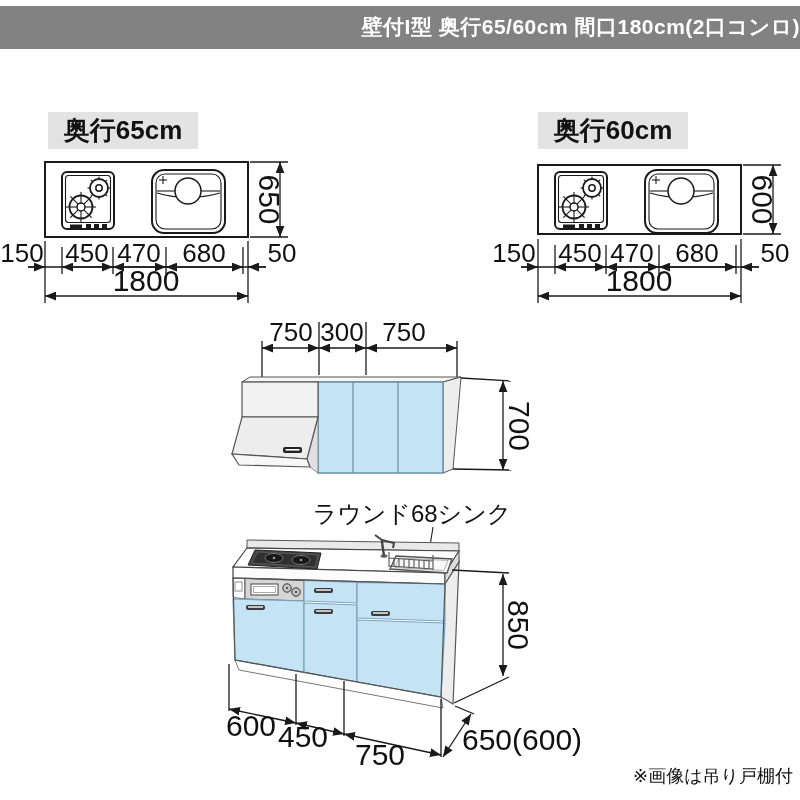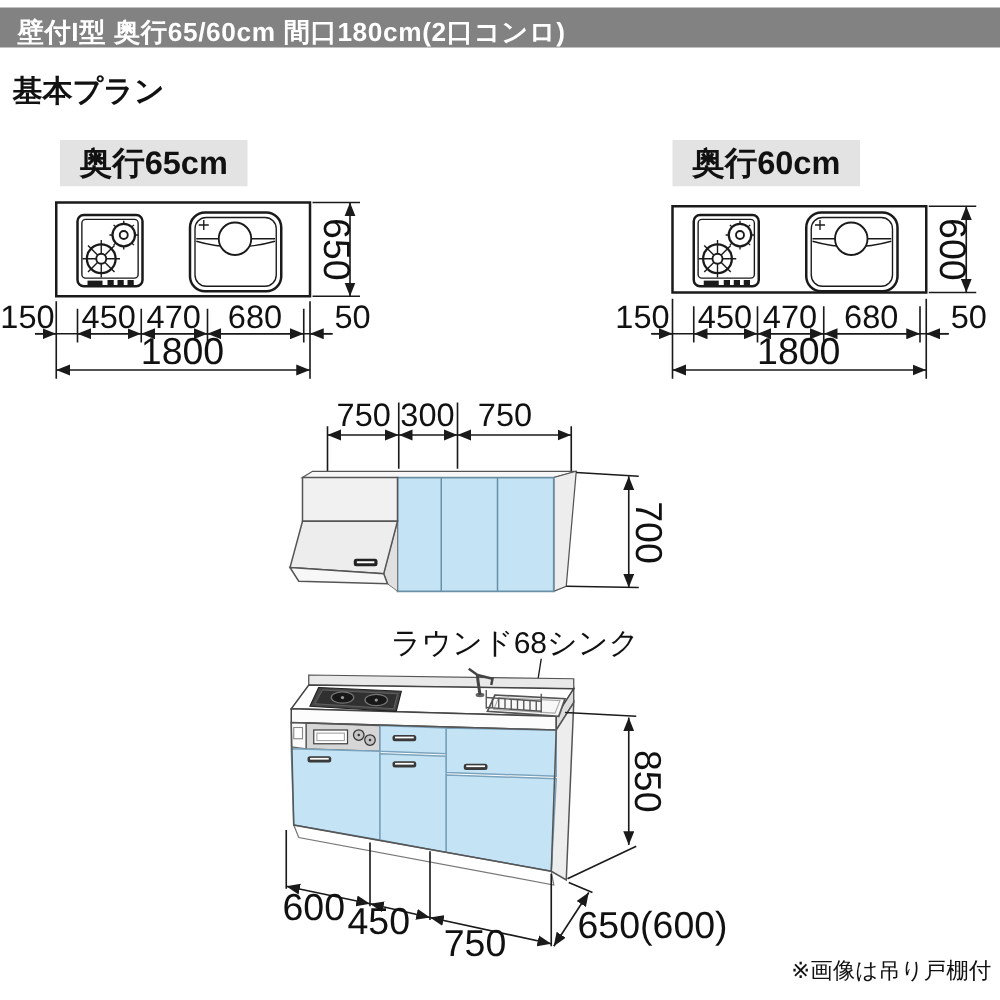--- a/index.html
+++ b/index.html
@@ -1,20 +1,20 @@
 <!DOCTYPE html>
 <html><head>
 <meta charset="utf-8">
 <style>
   html,body{margin:0;padding:0;background:#fff;}
   #page{position:relative;width:800px;height:800px;background:#fff;overflow:hidden;
         font-family:"Liberation Sans","DejaVu Sans",sans-serif;}
-  .header{position:absolute;top:6px;left:0;width:800px;height:32px;line-height:42px;
+  .header{position:absolute;top:6px;left:0;width:800px;height:43px;line-height:42px;
           padding-left:14px;box-sizing:border-box;background:#828282;color:#fff;
-          font-size:21px;font-weight:700;letter-spacing:0.5px;white-space:nowrap;}
+          font-size:21px;font-weight:700;letter-spacing:0.5px;white-space:nowrap;text-align:right;}
   .subtitle{position:absolute;top:57px;left:10px;font-size:24px;font-weight:700;color:#111;}
   svg{position:absolute;top:95px;left:0;}
   svg text{fill:#111;}
   .dt  {font-size:26px;}
   .dtl {font-size:30px;}
   .rot {font-size:30px;}
   .cab {font-size:26px;}
   .bot {font-size:30px;}
   .dep {font-size:30px;}
   .lab {font-size:26px;font-weight:700;}
@@ -22,21 +22,20 @@
   .note{font-size:18px;}
   .ln{stroke:#1a1a1a;stroke-width:1.3;fill:none;}
   .ol{stroke:#1a1a1a;stroke-width:2;fill:#fff;}
   .thin{stroke:#1a1a1a;stroke-width:1.1;fill:none;}
 </style>
 </head>
 <body>
 
 <div id="page">
   <div class="header" style="background-color: rgb(130, 130, 130);">壁付I型 奥行65/60cm 間口180cm(2口コンロ)</div>
-  <div class="subtitle">基本プラン</div>
 
   <svg width="800" height="705" viewBox="0 95 800 705">
     <defs>
       <marker id="arr" viewBox="0 0 10 8" markerWidth="11" markerHeight="9" refX="10" refY="4" orient="auto-start-reverse" markerUnits="userSpaceOnUse">
         <path d="M0,0L10,4L0,8Z" fill="#1a1a1a"></path>
       </marker>
 
       <g id="plan-inner">
 
         <g>

